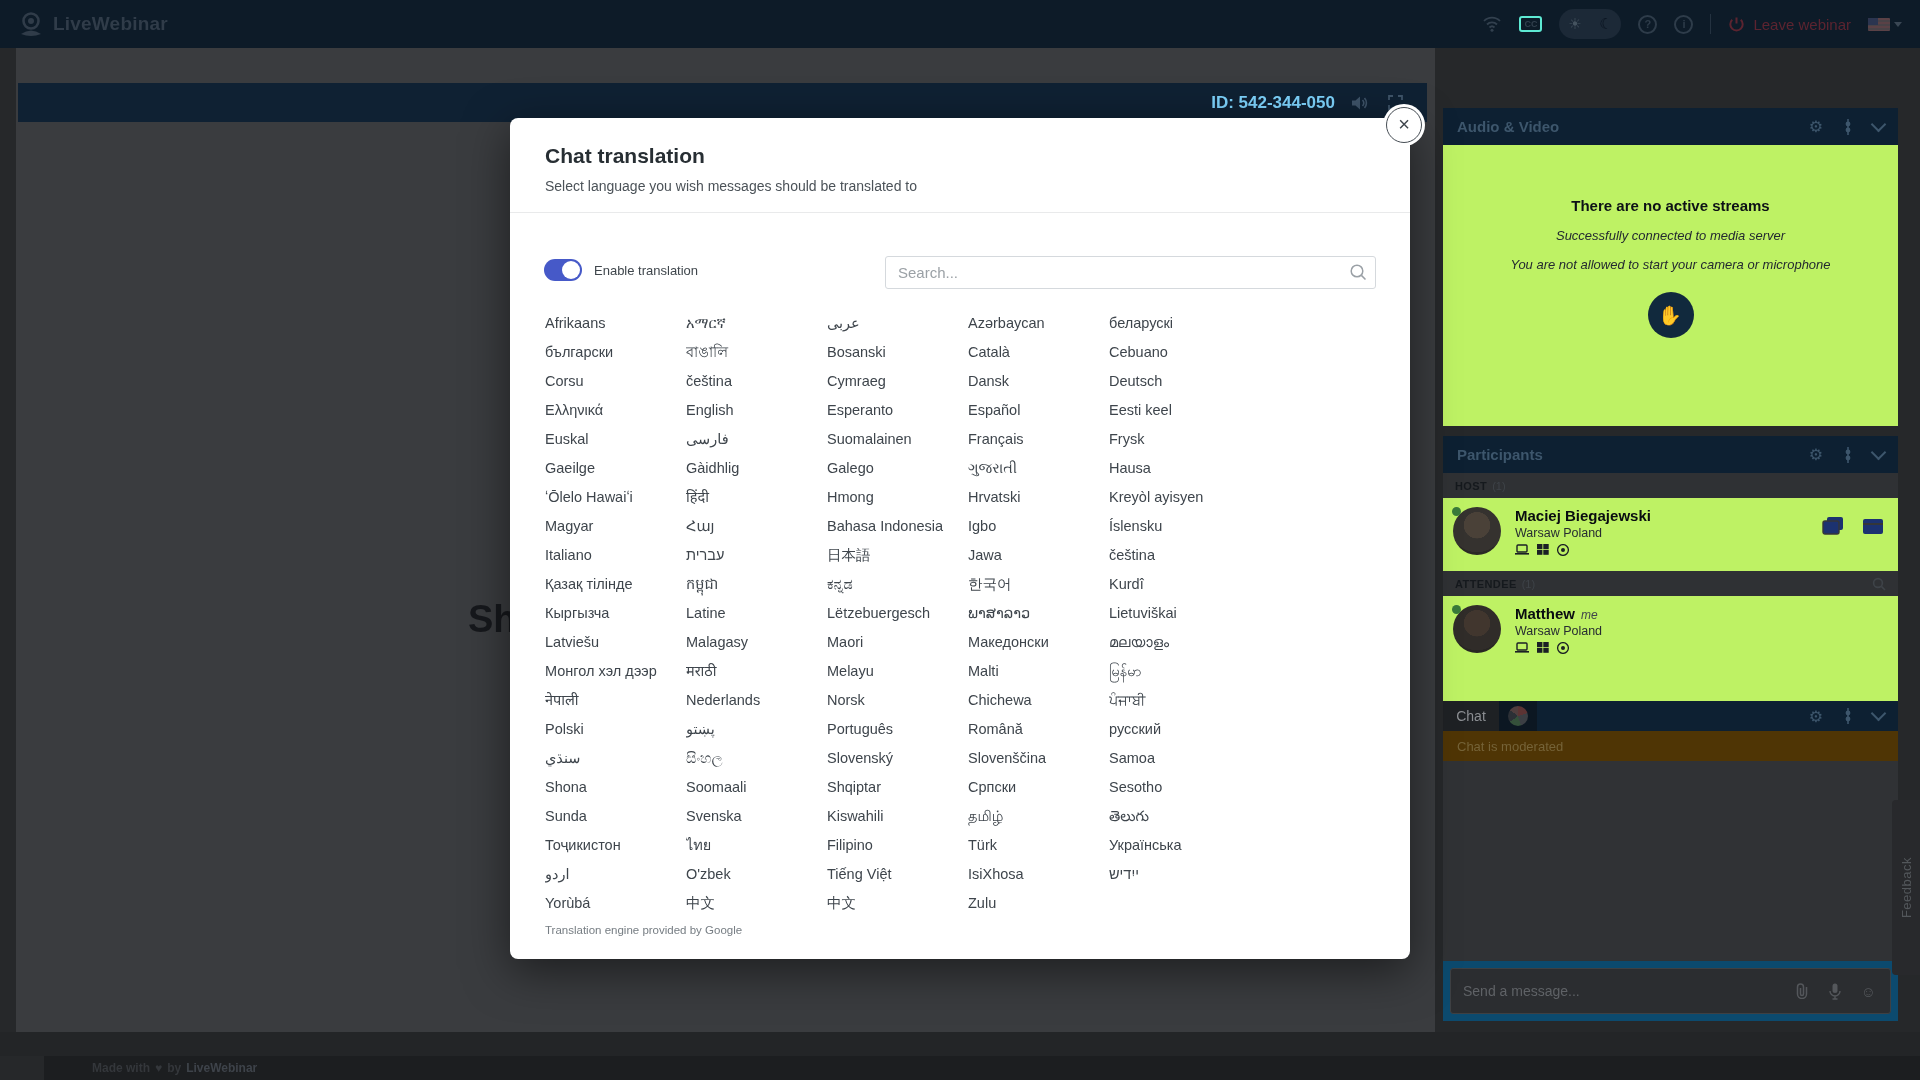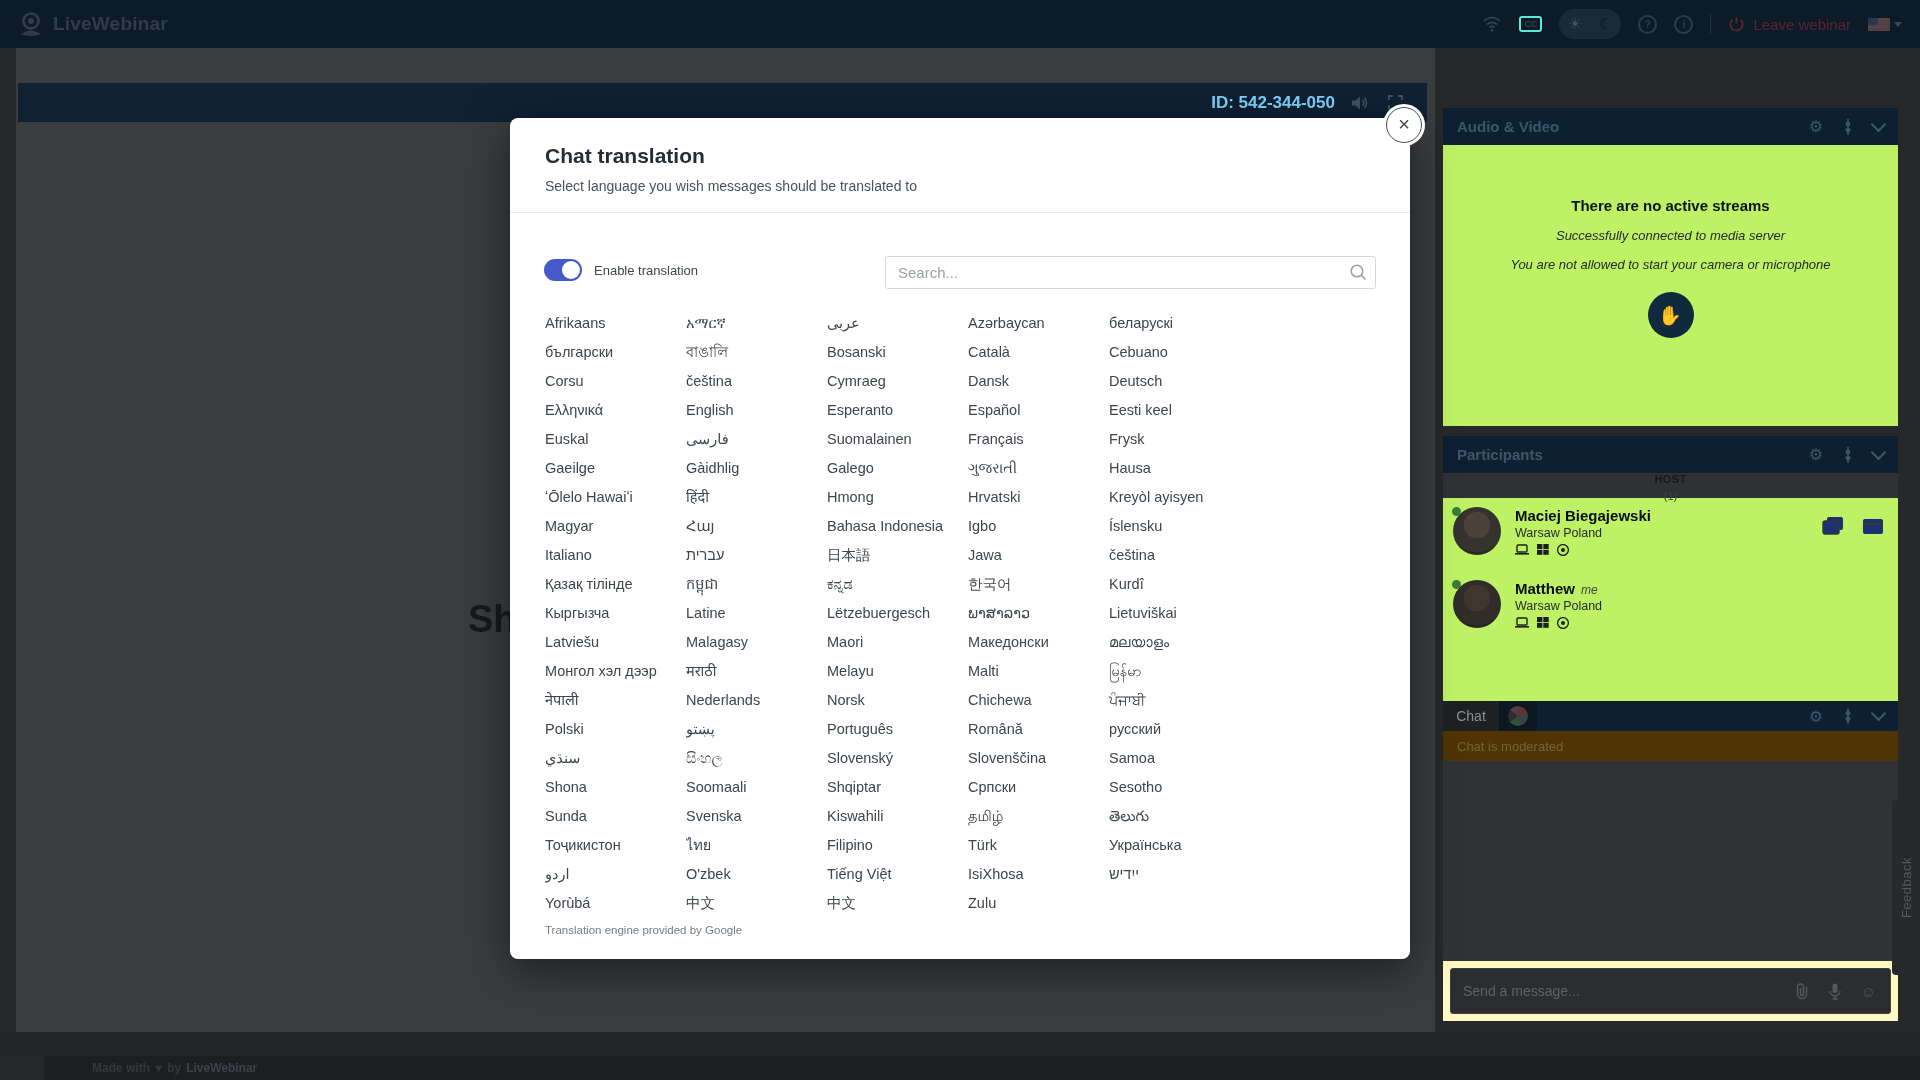--- a/index.html
+++ b/index.html
@@ -59,21 +59,21 @@
   #pp-panel   { left:1443px; top:400px; width:455px; height:322px; }
   #chat-panel { left:1443px; top:701px; width:455px; height:320px; }
 
   .av-body { text-align:center; padding-top:52px; }
   .av-title { font-size:15px; font-weight:700; color:#0d1116; }
   .av-sub { font-size:13px; font-style:italic; color:#232930; margin-top:14px; }
   .hand-btn { width:46px; height:46px; border-radius:50%; background:#11293d; margin:20px auto 0;
               display:flex; align-items:center; justify-content:center; color:#4f6b80; font-size:19px; }
 
   .section-bar { height:25px; background:#2f3134; display:flex; align-items:center;
-                 padding:0 12px; gap:5px;flex-direction:column; }
+                 padding:0 12px; gap:5px; }
   .section-label { font-size:11px; font-weight:700; color:#15191d; letter-spacing:.4px; }
   .section-count { font-size:11px; color:#3e4348; }
   .section-bar .spacer { flex:1; }
   .person-row { height:73px; position:relative; padding:9px 12px 0 72px; }
   .avatar { position:absolute; left:10px; top:9px; width:48px; height:48px; border-radius:50%; }
   .avatar.a1 { background:radial-gradient(circle at 50% 38%, #4a4138 0 34%, #35322f 35% 70%, #2b2926 71%); }
   .avatar.a2 { background:radial-gradient(circle at 50% 38%, #41362e 0 34%, #302c29 35% 70%, #282623 71%); }
   .presence-dot { position:absolute; left:9px; top:9px; width:9px; height:9px; border-radius:50%;
                   background:#3a7a3a; }
   .p-name { font-size:15px; font-weight:700; color:#090c10; }
@@ -270,20 +270,31 @@
         <svg width="22" height="20" viewBox="0 0 22 20">
           <rect x="5" y="1" width="16" height="13" rx="2" fill="#1c3270"></rect>
           <rect x="1" y="5" width="16" height="13" rx="2" fill="#1c3270" stroke="#343639" stroke-width="1.4"></rect>
           </svg>
         <svg width="22" height="20" viewBox="0 0 22 20">
           <rect x="1" y="3" width="20" height="15" rx="2" fill="#1c3270"></rect>
           <rect x="1" y="7" width="20" height="2" fill="#343639"></rect>
           </svg>
       </div>
     </div>
+    <div class="section-bar">
+      <span class="section-label">ATTENDEE</span>
+      <span class="section-count">(1)</span>
+      <span class="spacer"></span>
+      <span class="mini-search">
+        <svg width="14" height="14" viewBox="0 0 14 14">
+            <circle cx="6" cy="6" r="4.4" fill="none" stroke="#3e4348" stroke-width="1.6"></circle>
+        <line x1="9.4" y1="9.4" x2="13" y2="13" stroke="#3e4348" stroke-width="1.6"></line>
+          </svg>
+      </span>
+    </div>
     <div class="person-row">
       <span class="avatar a2"></span>
       <span class="presence-dot"></span>
       <div class="p-name">
         <span>Matthew</span><span class="p-me">me</span>
       </div>
       <div class="p-loc">Warsaw Poland</div>
       <div class="p-devices">
         <svg width="14" height="11" viewBox="0 0 14 11">
           <rect x="2" y="1" width="10" height="7" rx="1" fill="none" stroke="#1b2025" stroke-width="1.4"></rect>
@@ -314,21 +325,21 @@
         <svg width="6" height="16" viewBox="0 0 6 16">
           <line x1="3" y1="0" x2="3" y2="16" stroke="#3d566c" stroke-width="1.6"></line>
           <circle cx="3" cy="5" r="2.4" fill="#3d566c"></circle>
             <circle cx="3" cy="11" r="2.4" fill="#3d566c"></circle>
           </svg>
         <span class="chev"></span>
       </span>
     </div>
     <div class="moderated">Chat is moderated</div>
     <div class="chat-body"></div>
-    <div class="chat-input-wrap" style="background:#fef9c3;">
+    <div class="chat-input-wrap" style="background:#0c4a6e;">
       <div class="chat-input-box">
         <input type="text" placeholder="Send a message..." style="">
         <span class="chat-input-icons">
           <svg width="14" height="16" viewBox="0 0 14 16">
             <path d="M11.5 4 v7 a4.5 4.5 0 0 1 -9 0 V4 a3 3 0 0 1 6 0 v7 a1.5 1.5 0 0 1 -3 0 V5" fill="none" stroke="#54575b" stroke-width="1.5"></path>
             </svg>
           <svg width="12" height="17" viewBox="0 0 12 17">
             <rect x="3.5" y="0.5" width="5" height="9.5" rx="2.5" fill="#54575b"></rect>
             <path d="M1 8 a5 5 0 0 0 10 0 M6 13 v3 M3.5 16 h5" stroke="#54575b" stroke-width="1.4" fill="none"></path>
             </svg>

